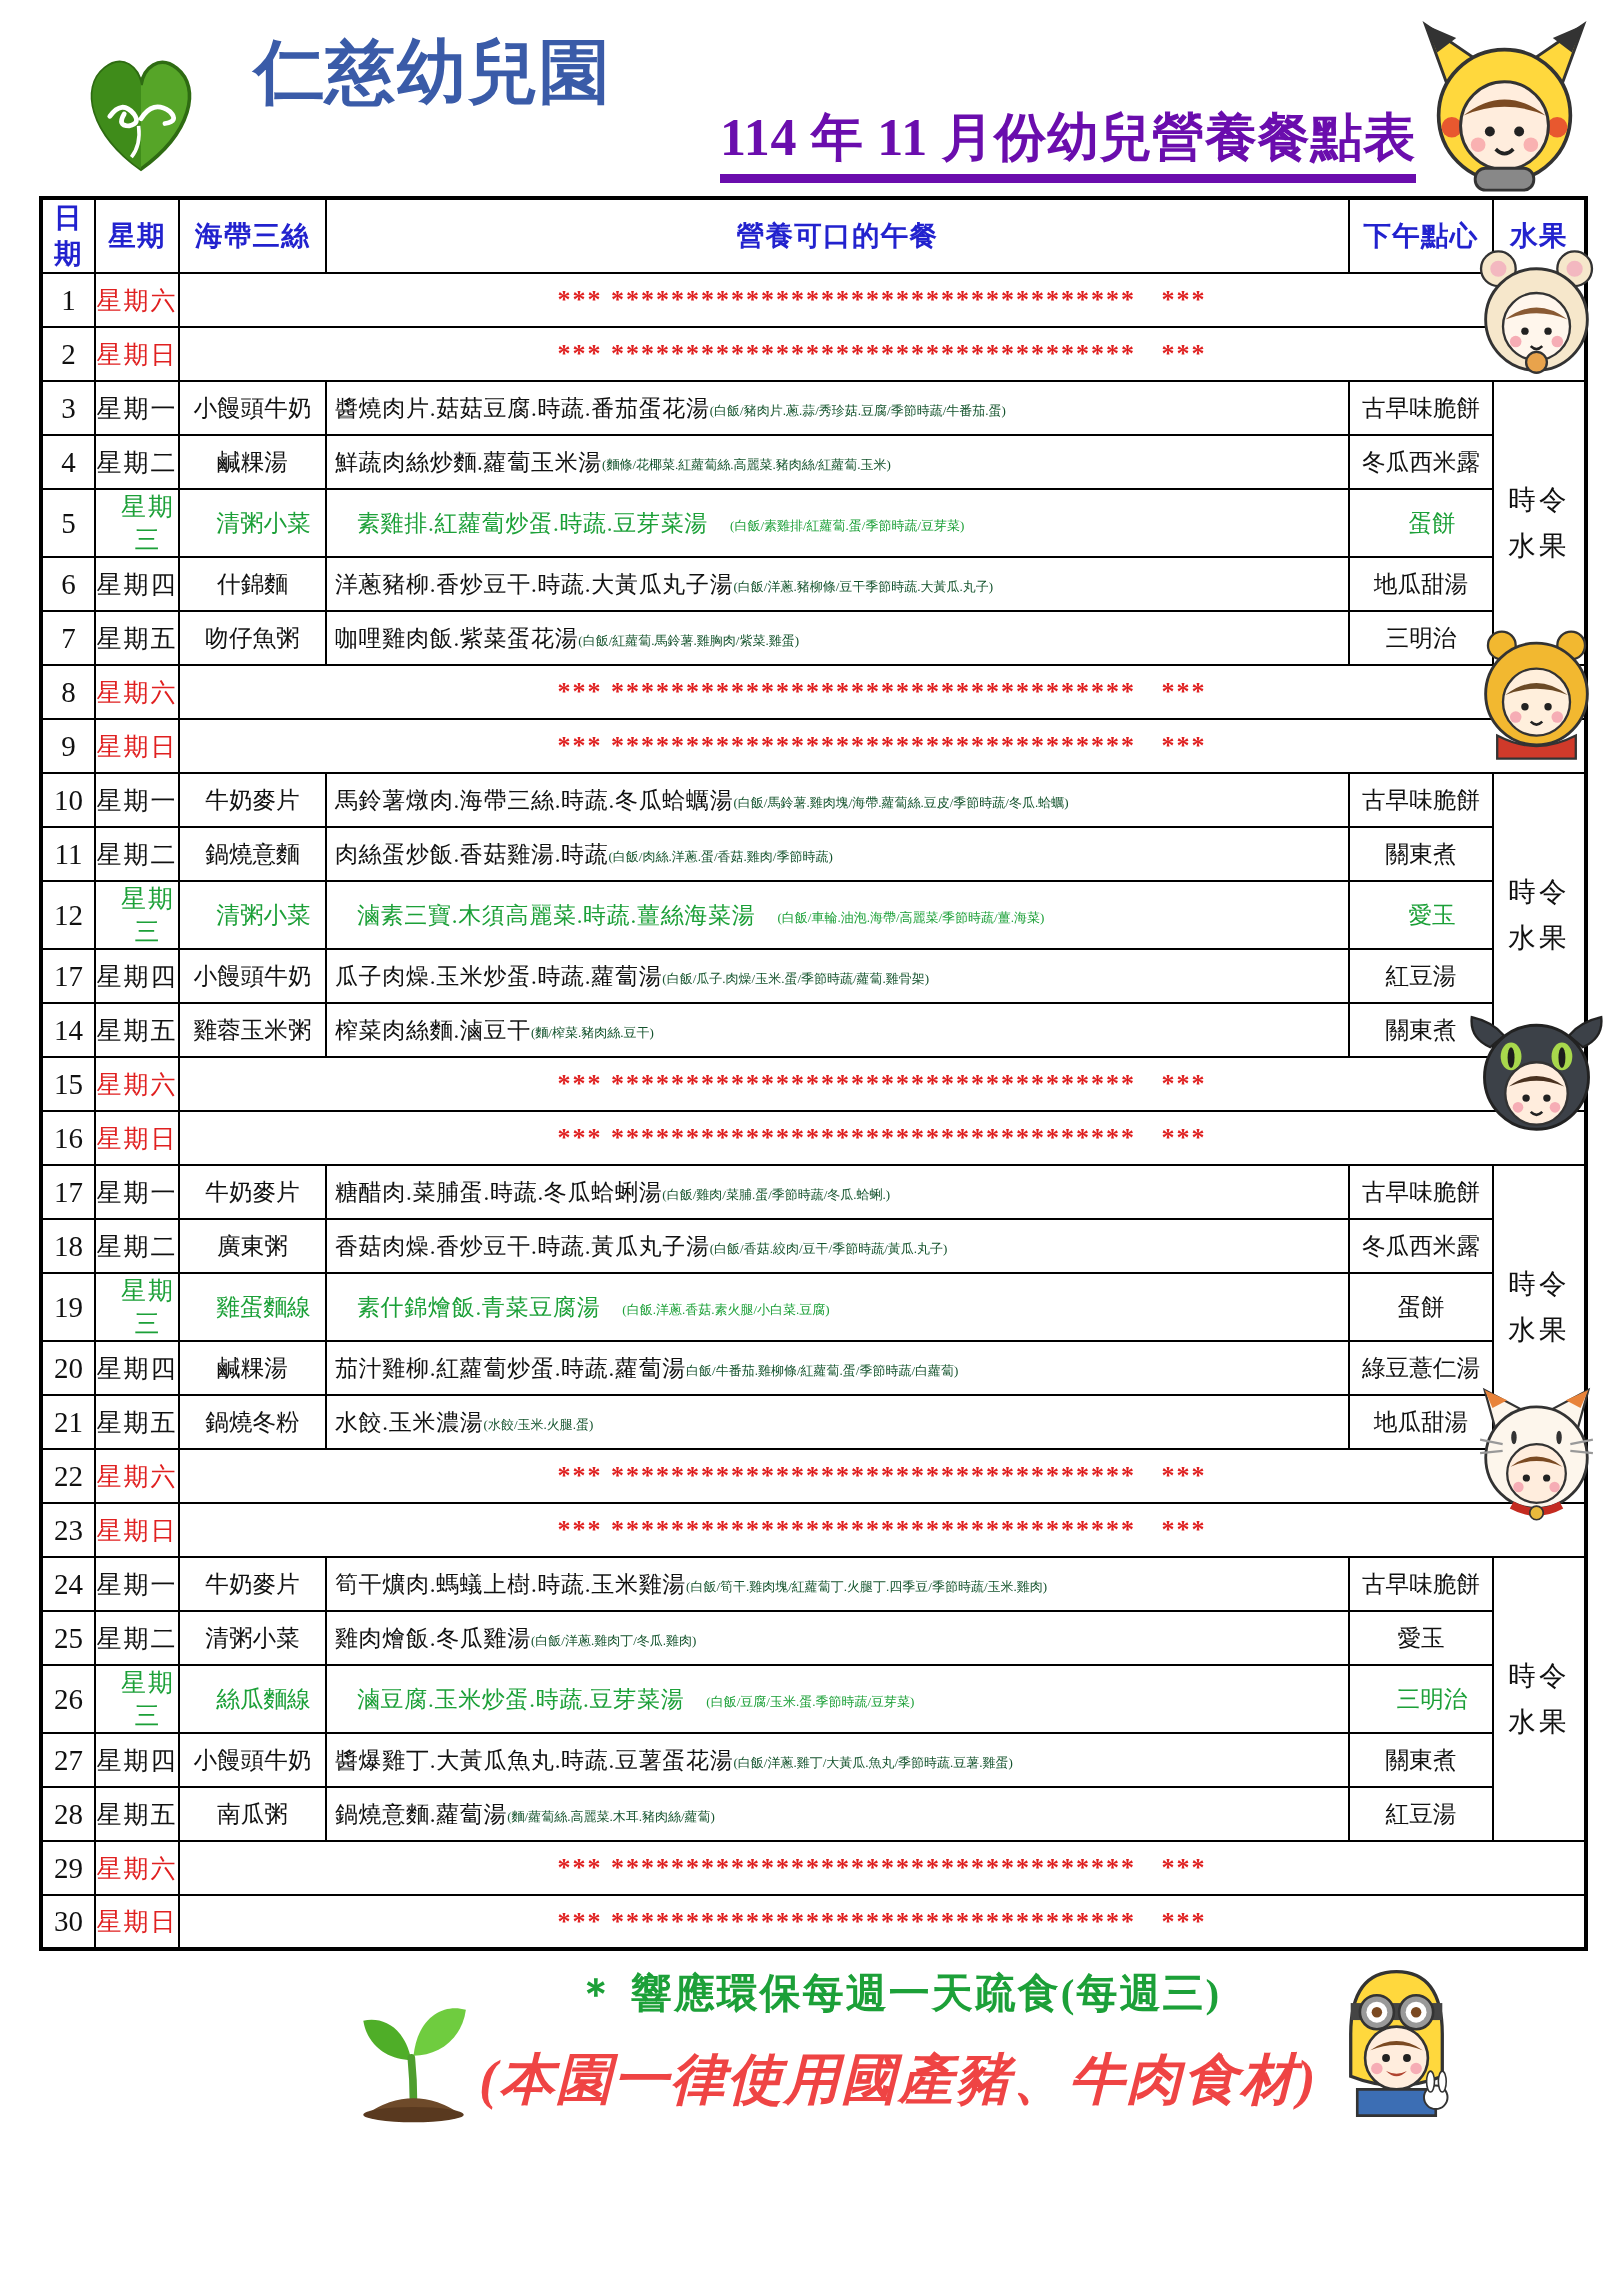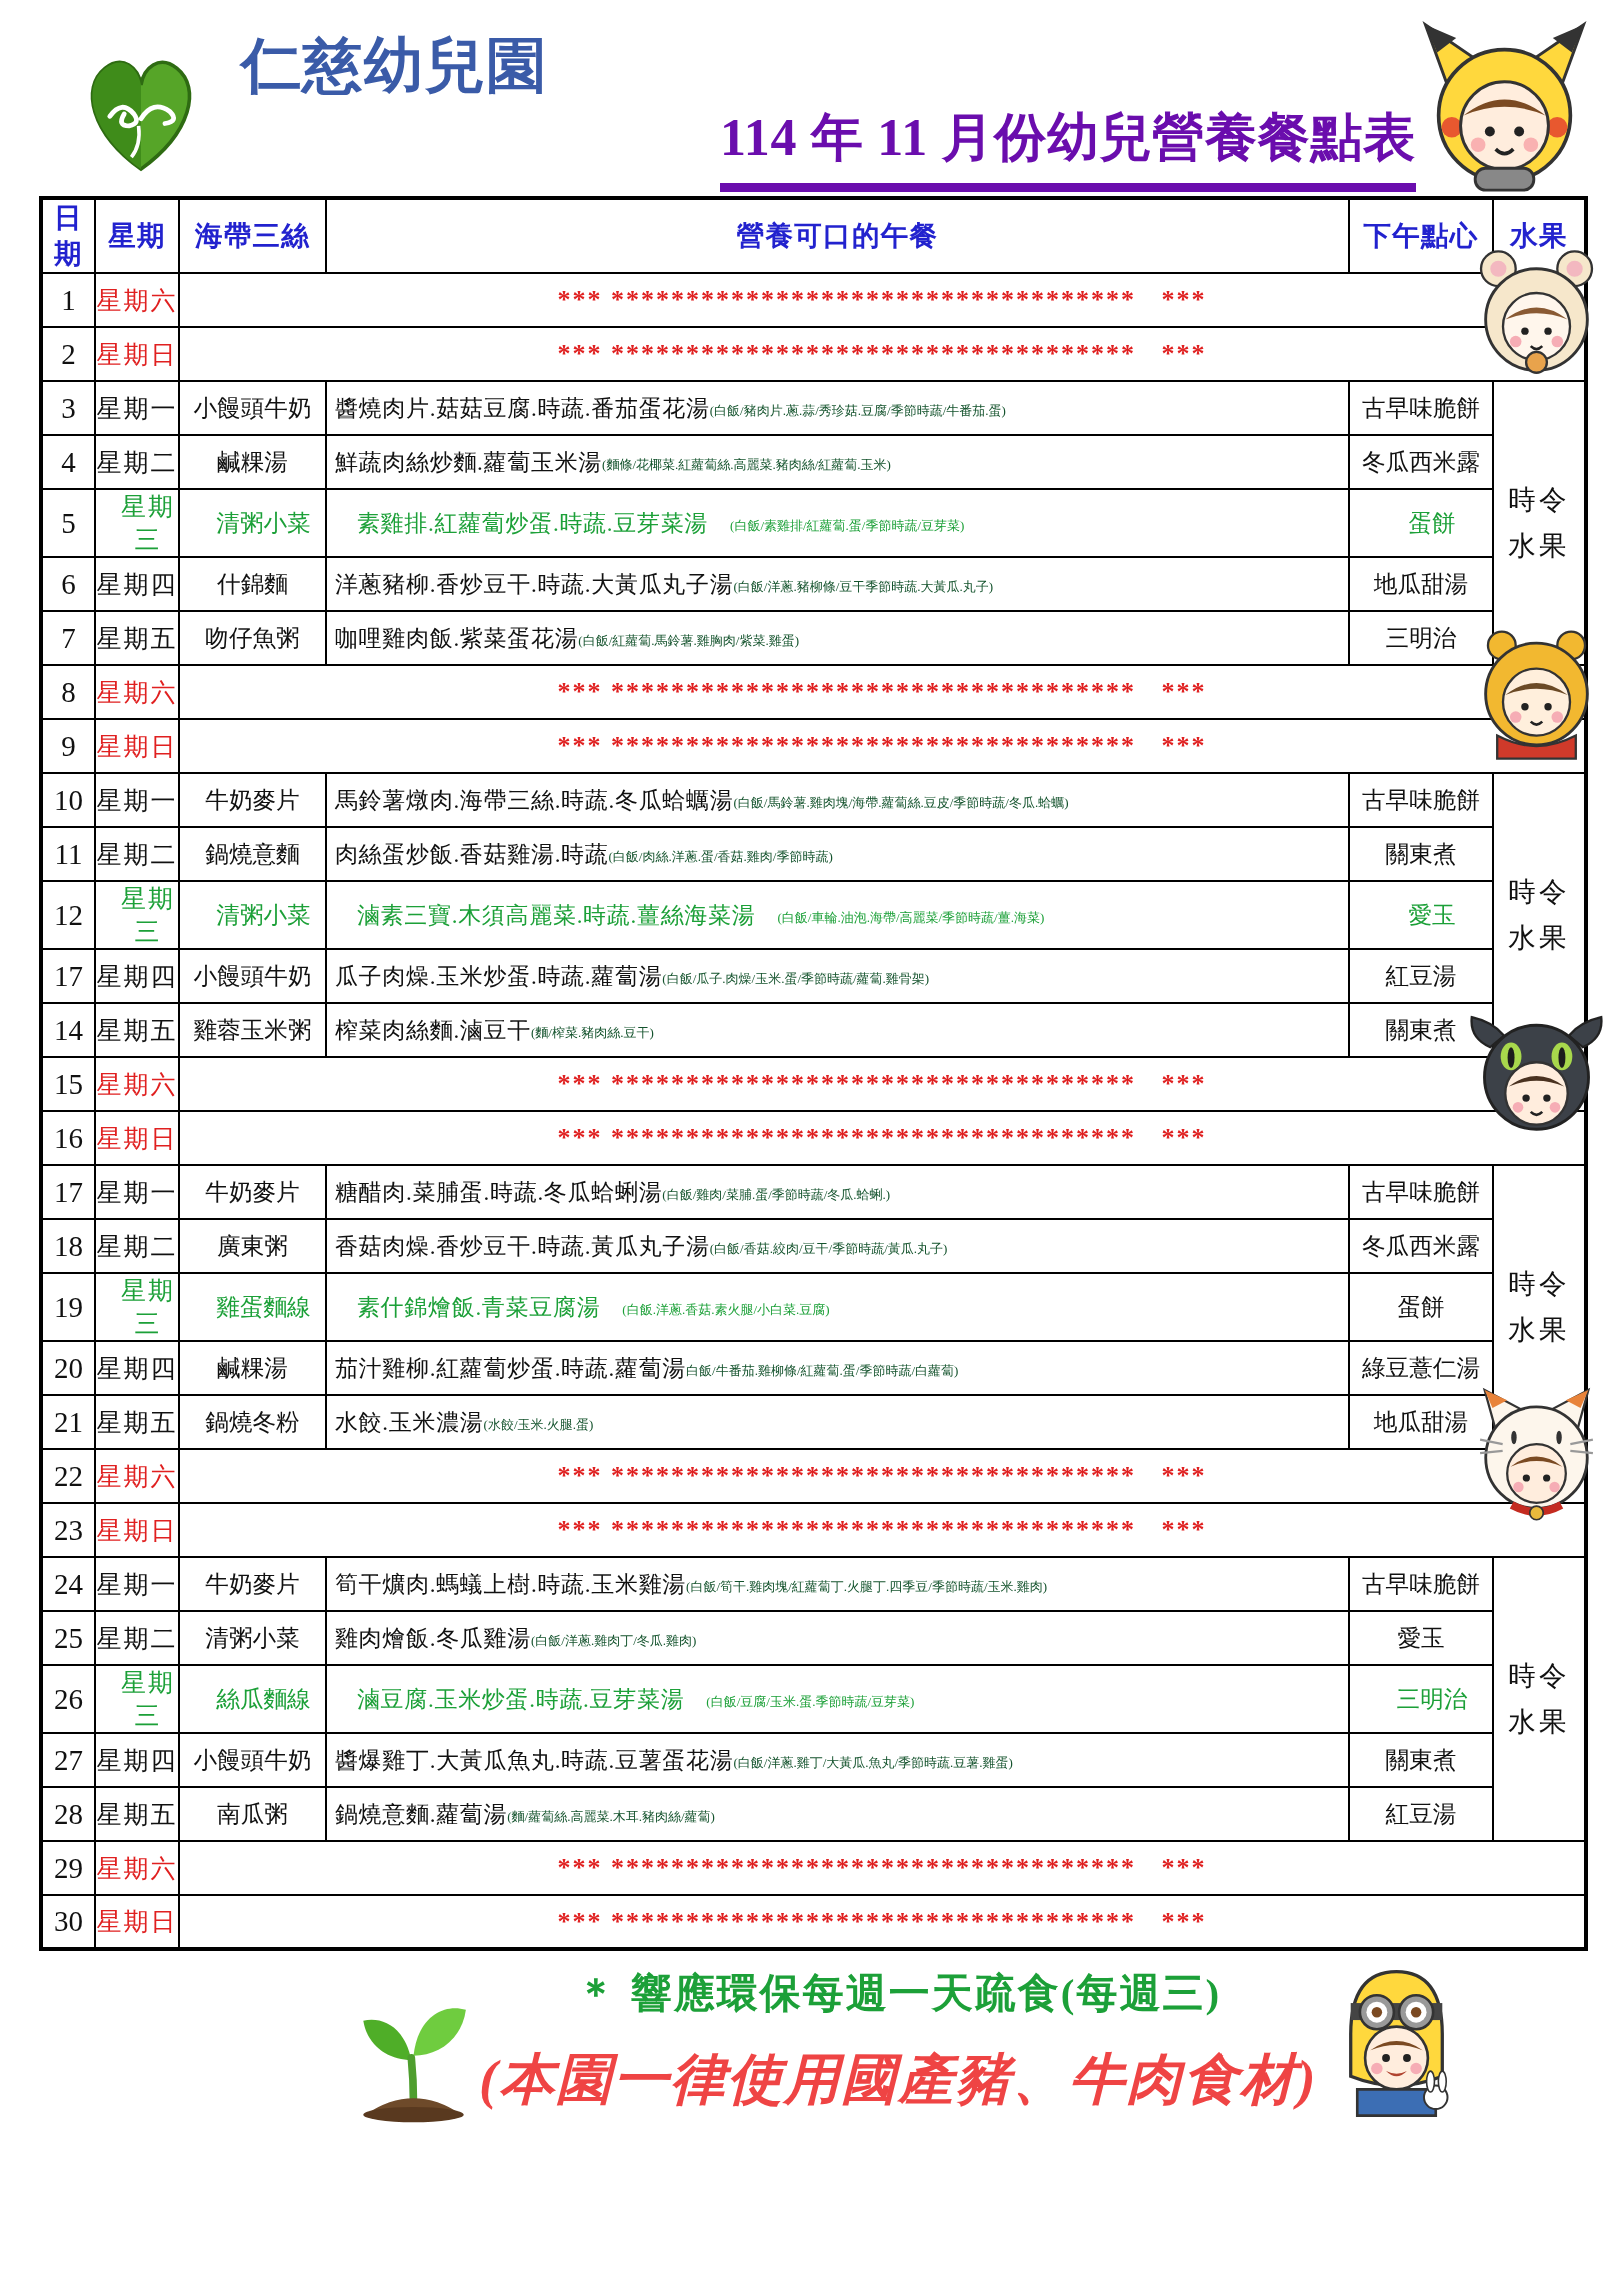--- a/index.html
+++ b/index.html
@@ -2,24 +2,24 @@
 <html style="font-size:10.5px"><head>
 <meta charset="utf-8">
 <style>
   html,body{margin:0;padding:0;background:#888;}
   .page{position:relative;width:1623px;height:2295px;background:#ffffff;
         font-family:"Liberation Serif", serif;overflow:hidden;}
 
   
   .page-header{position:absolute;left:0;top:0;width:1623px;height:196px;}
   .logo-box{position:absolute;left:69px;top:36px;width:144px;height:151px;}
-  .school-name{position:absolute;left:241px;top:26px;font-size:60px;font-weight:bold;
+  .school-name{position:absolute;left:254px;top:26px;font-size:70px;font-weight:bold;
                color:#3A5BA8;letter-spacing:1.3px;white-space:nowrap;}
   .subtitle-box{position:absolute;left:720px;top:103px;white-space:nowrap;
-                border-bottom:9.2px solid #6A0DAD;padding-bottom:10px;}
+                border-bottom:9.2px solid #6A0DAD;padding-bottom:1px;}
   .subtitle-text{font-size:52px;font-weight:bold;color:#6A0DAD;letter-spacing:0.7px;}
   .pikachu-box{position:absolute;left:1413px;top:13px;width:183px;height:183px;}
 
   
   table.menu-table{position:absolute;left:39px;top:196px;width:1544px;
         border-collapse:collapse;table-layout:fixed;border:4.6px solid #000;background:#fff;}
   th,td{border:2px solid #000;padding:0;overflow:hidden;}
   thead tr{height:56px;}
   tbody tr{height:54px;}
   th{color:#2222CE;font-size:27.5px;font-weight:bold;text-align:center;letter-spacing:1.3px;}

